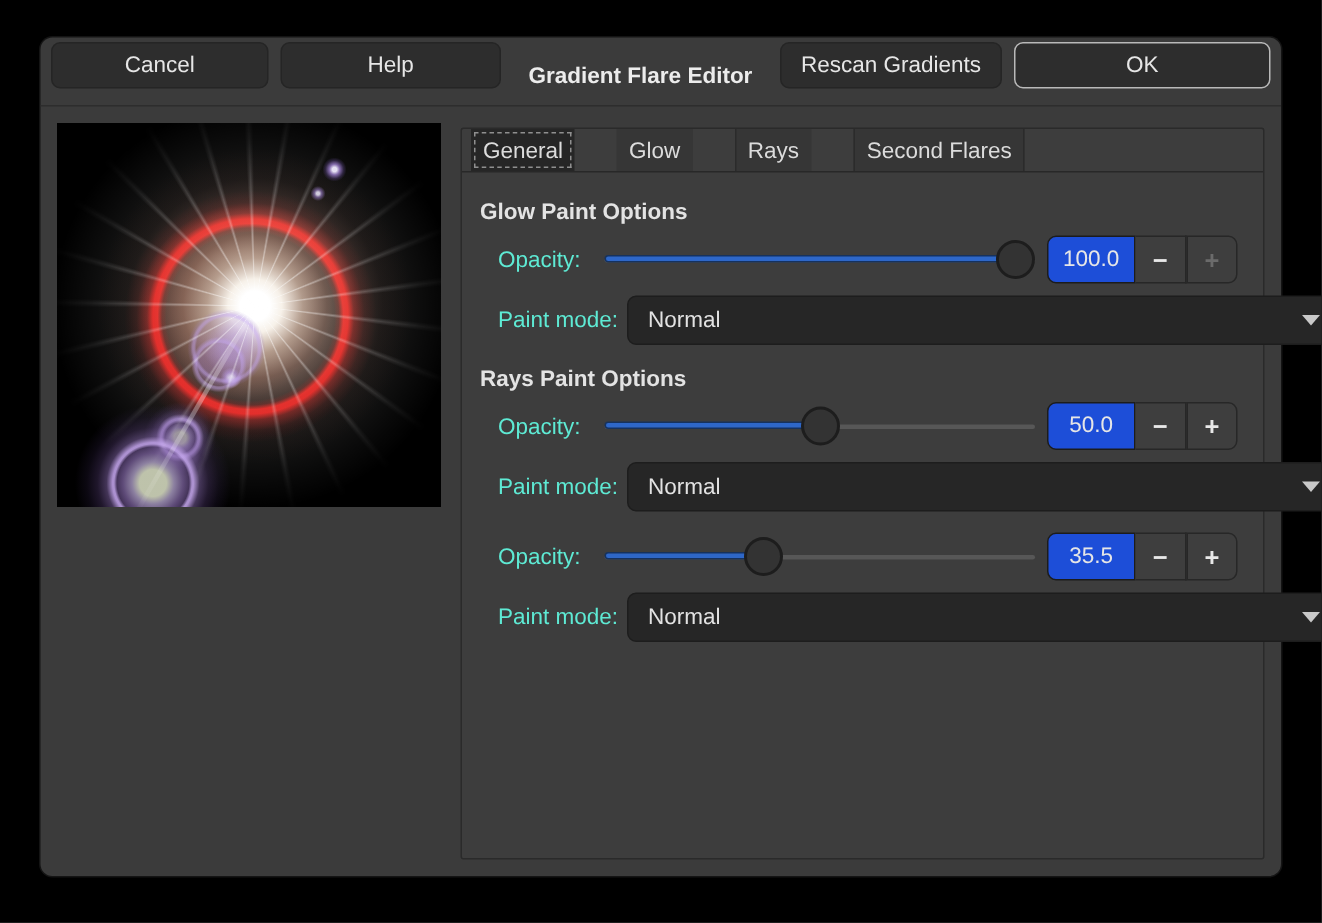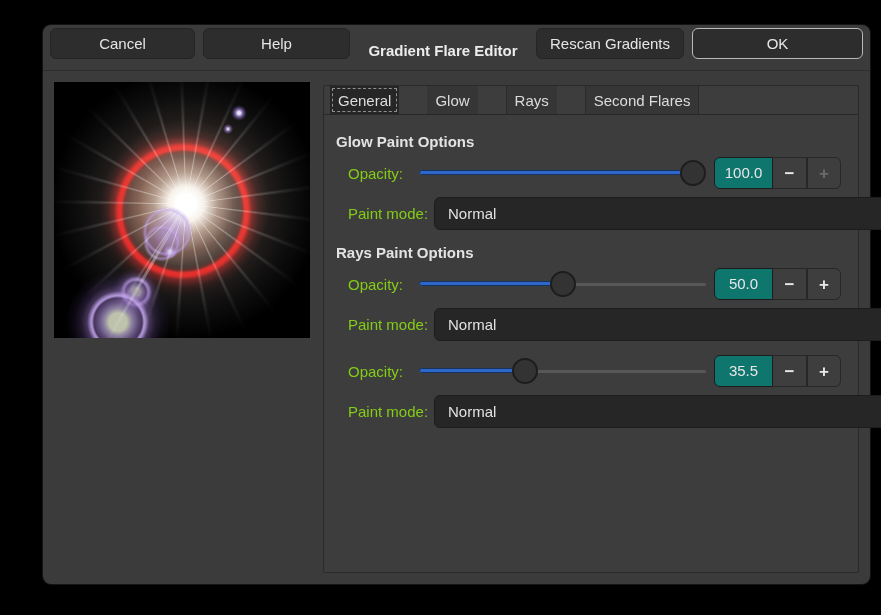--- a/index.html
+++ b/index.html
@@ -2,21 +2,21 @@
 <html><head>
 <meta charset="utf-8">
 <style>
   html,body{margin:0;padding:0;}
   body{
     width:881px;height:615px;background:#000;position:relative;overflow:hidden;
     font-family:"Liberation Sans", sans-serif;
     -webkit-font-smoothing:antialiased;
   }
   .dialog{
-    position:absolute;left:43px;top:25px;width:827px;height:559px;
+    position:absolute;left:27px;top:25px;width:827px;height:559px;
     background:#3b3b3b;border-radius:8px;box-shadow:0 0 0 1px #141414;
   }
   
   .header{
     display:flex;align-items:flex-start;gap:8px;
     padding:3px 7px 0 7px;height:42px;
     border-bottom:1px solid #2d2d2d;
   }
   .hbtn{
     height:31px;background:#2d2d2d;border:1px solid #252525;border-radius:6px;
@@ -92,36 +92,36 @@
   .tab.active + .tab{border-left:none;}
   
   .panel{padding:0 17px 0 12px;}
   .section{margin-top:14px;}
   .section:first-child{margin-top:18px;}
   .sec-title{
     margin:0 0 6px 0;font-size:15px;font-weight:bold;color:#e3e3e3;line-height:18px;
   }
   .row{display:flex;align-items:center;margin-left:12px;}
   .opacity-row{height:32px;margin-bottom:8px;}
-  .lbl{color:#84cc16;font-size:15px;flex:none;}
+  .lbl{color:#5eead4;font-size:15px;flex:none;}
   .lbl-op{width:71px;}
   .lbl-mode{width:86px;}
   .slider{position:relative;width:287px;height:32px;flex:none;cursor:pointer;}
   .track-rest{position:absolute;left:0;top:15px;width:287px;height:3px;background:#575757;border-radius:2px;}
   .track-fill{
     position:absolute;left:0;top:13px;height:5px;background:#2e67c8;
     border:1px solid #16325e;border-radius:3px;box-sizing:border-box;
   }
   .thumb{
     position:absolute;top:3px;width:26px;height:26px;border-radius:50%;
     background:#333333;border:2px solid #1d1d1d;box-sizing:border-box;cursor:grab;
   }
   .spin-group{display:flex;height:32px;margin-left:8px;flex:none;}
   .entry{
-    width:59px;height:32px;background:#0f766e;border:1px solid #1c1c1c;
+    width:59px;height:32px;background:#1d4ed8;border:1px solid #1c1c1c;
     border-radius:6px 0 0 6px;box-sizing:border-box;
     color:#e6e6e6;font-size:15px;text-align:center;line-height:30px;cursor:text;
   }
   .spin{
     width:34px;height:32px;background:#3e3e3e;border:1px solid #272727;border-left:none;
     box-sizing:border-box;display:flex;align-items:center;justify-content:center;
     cursor:pointer;padding:0;
   }
   .spin.minus{border-radius:0;}
   .spin.plus{border-radius:0 6px 6px 0;border-left:1px solid #272727;}

